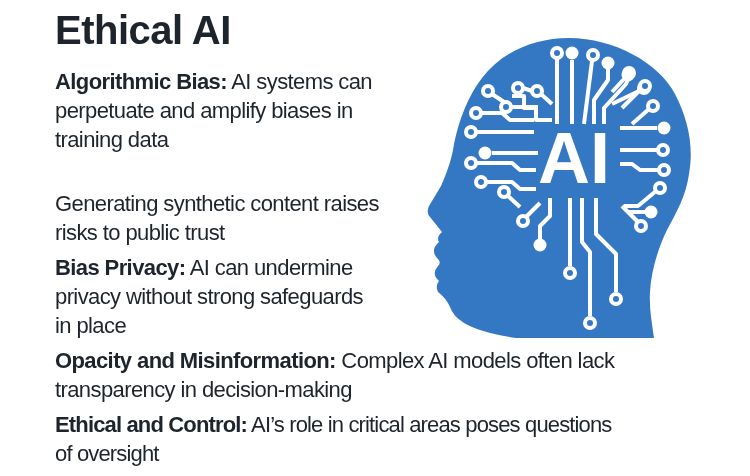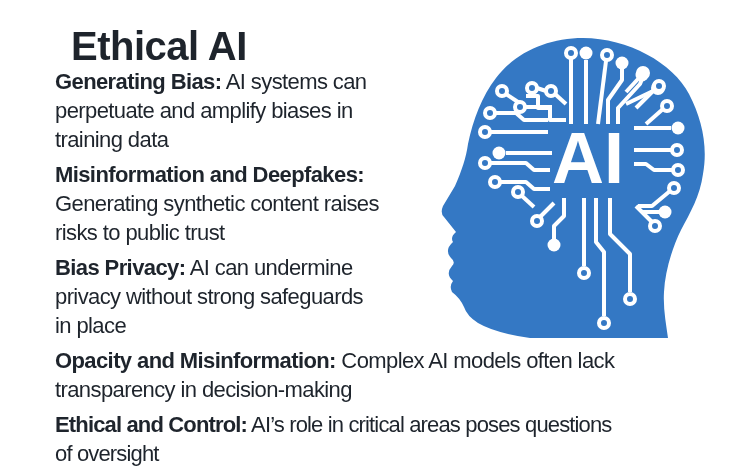--- a/index.html
+++ b/index.html
@@ -14,21 +14,21 @@
     position:relative;
     width:750px;height:476px;
     background:var(--bg);
     overflow:hidden;
     font-family:"Liberation Sans", sans-serif;
     color:var(--text);
   }
   .title{
     position:absolute;
     left:55px;top:9px;
-    margin:16px;
+    margin:0;
     font-size:40px;
     line-height:42px;
     font-weight:700;
     letter-spacing:-0.5px;
     color:var(--text);
   }
   .items{
     position:absolute;
     left:55px;top:67px;
     width:780px;
@@ -37,21 +37,21 @@
     font-size:22px;
     line-height:29px;
     letter-spacing:-0.6px;
     margin:0 0 6px 0;
   }
   .item.tight{letter-spacing:-0.85px;}
   .item .label{font-weight:700;}
   .item .text{white-space:pre-line;font-weight:400;}
   .head-wrap{
     position:absolute;
-    left:440px;top:36px;
+    left:426px;top:36px;
     width:270px;height:306px;
   }
   .head-wrap svg{display:block;width:100%;height:100%;}
   .head-fill{fill:var(--head-blue);}
   .circuit{stroke:var(--circuit);stroke-width:4;fill:none;stroke-linejoin:round;}
   .node{stroke:var(--circuit);stroke-width:4;fill:var(--head-blue);}
   .node-filled{fill:var(--circuit);stroke:none;}
   .ai-text{
     fill:var(--circuit);
     font-family:"Liberation Sans", sans-serif;
@@ -60,24 +60,24 @@
   }
 </style>
 </head>
 <body>
 
 <div class="page">
 
   <h1 class="title">Ethical AI</h1>
 
   <div class="items">
-    <p class="item"><span class="label">Generating Bias:</span><span class="text"> AI systems can
+    <p class="item"><span class="label">Algorithmic Bias:</span><span class="text"> AI systems can
 perpetuate and amplify biases in
 training data</span></p>
-    <p class="item"><span class="label">Misinformation and Deepfakes:</span><span class="text">
+    <p class="item"><span class="text">
 Generating synthetic content raises
 risks to public trust</span></p>
     <p class="item"><span class="label">Bias Privacy:</span><span class="text"> AI can undermine
 privacy without strong safeguards
 in place</span></p>
     <p class="item"><span class="label">Opacity and Misinformation:</span><span class="text"> Complex AI models often lack
 transparency in decision-making</span></p>
     <p class="item tight"><span class="label">Ethical and Control:</span><span class="text"> AI’s role in critical areas poses questions
 of oversight</span></p>
   </div>

